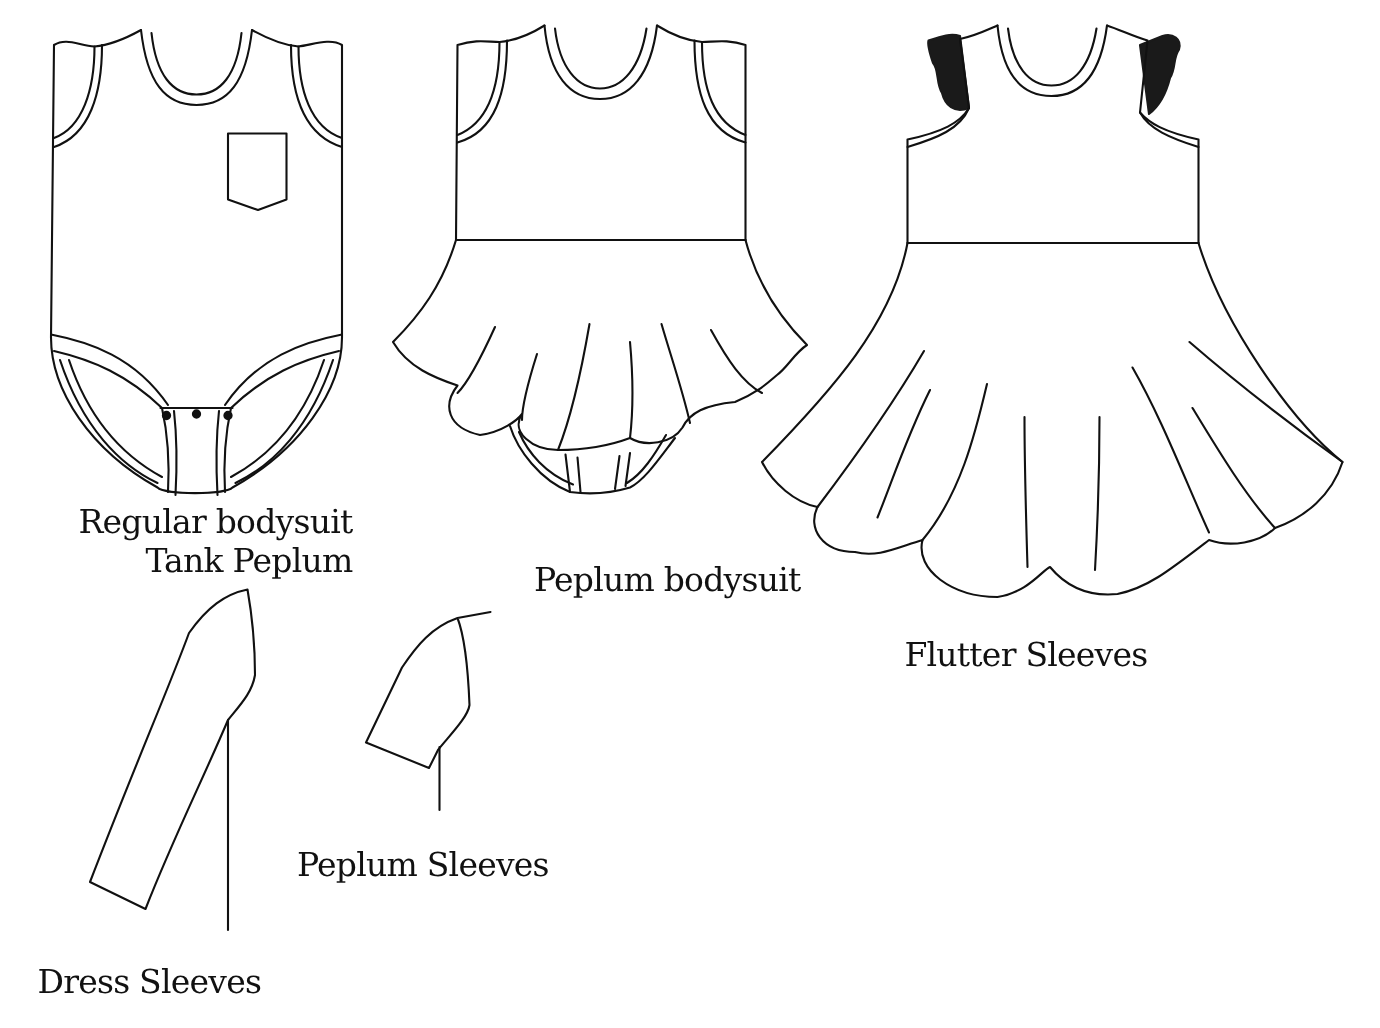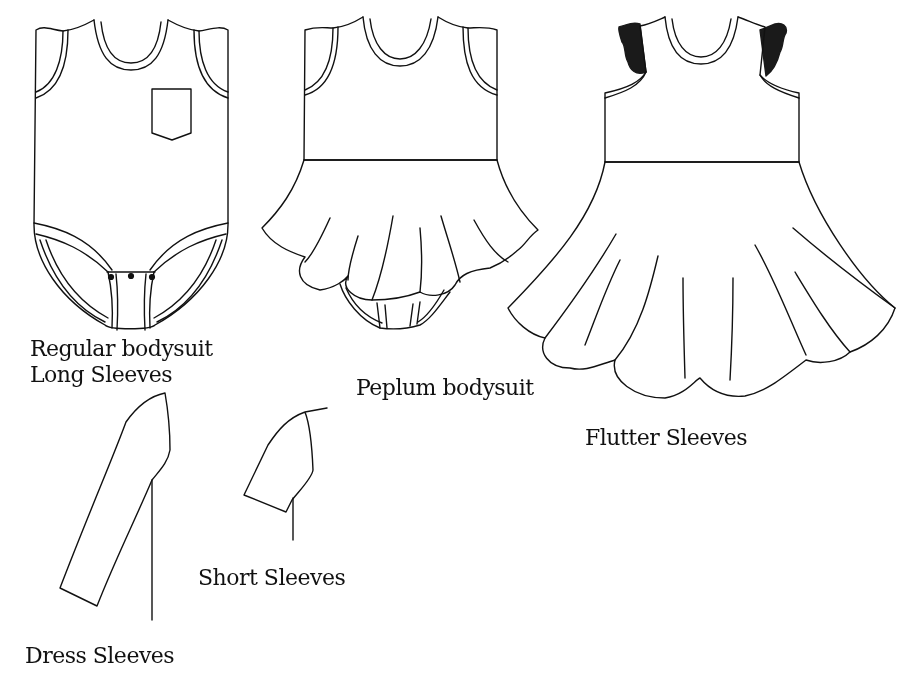--- a/index.html
+++ b/index.html
@@ -1,19 +1,19 @@
 <!DOCTYPE html>
 <html><head>
 <meta charset="utf-8">
 <style>
   html,body{margin:0;padding:0;background:#fff;}
   body{width:920px;height:685px;position:relative;overflow:hidden;font-family:"DejaVu Serif",serif;}
   svg.art{position:absolute;left:0;top:0;width:920px;height:685px;}
   .lbl{position:absolute;color:#111;font-family:"DejaVu Serif",serif;font-size:22px;line-height:1.2;white-space:nowrap;letter-spacing:-0.5px;}
-  .c{text-align:left;}
+  .c{text-align:right;}
 </style>
 </head>
 <body>
 
 <svg class="art" viewBox="0 0 920 685" xmlns="http://www.w3.org/2000/svg" fill="none" stroke="#111" stroke-width="1.4" stroke-linejoin="round" stroke-linecap="round">
 
   <g>
 
     <path d="M94,20 C85,25 75,30 63,31 C52,30 44,25 36,30 L34,225 C34,260 60,300 105,325 C110,330 150,330 155,325 C200,300 228,260 228,225 L228,30 C220,25 208,30 199,31 C187,30 177,25 168,20"></path>
 
@@ -102,24 +102,24 @@
   </g>
 
   <g>
     <path d="M327,408 L305,412 C288,418 278,430 268,445 L244,495 L286,512 L292,500 C300,490 312,478 313,470 C312,445 310,425 305,412"></path>
     <line x1="293" y1="498" x2="293" y2="540"></line>
   </g>
 </svg>
 
 <div class="lbl c" style="left:30px;top:336px;width:205px;">
   <div>Regular bodysuit</div>
-  <div>Long Sleeves</div>
+  <div>Tank Peplum</div>
 </div>
 
 <div class="lbl" style="left:356px;top:375px;">Peplum bodysuit</div>
 
 <div class="lbl c" style="left:585px;top:425px;width:180px;">
   <div>Flutter Sleeves</div>
 </div>
 
-<div class="lbl" style="left:198px;top:565px;">Short Sleeves</div>
+<div class="lbl" style="left:198px;top:565px;">Peplum Sleeves</div>
 
 <div class="lbl" style="left:25px;top:643px;">Dress Sleeves</div>
 
 </body></html>

